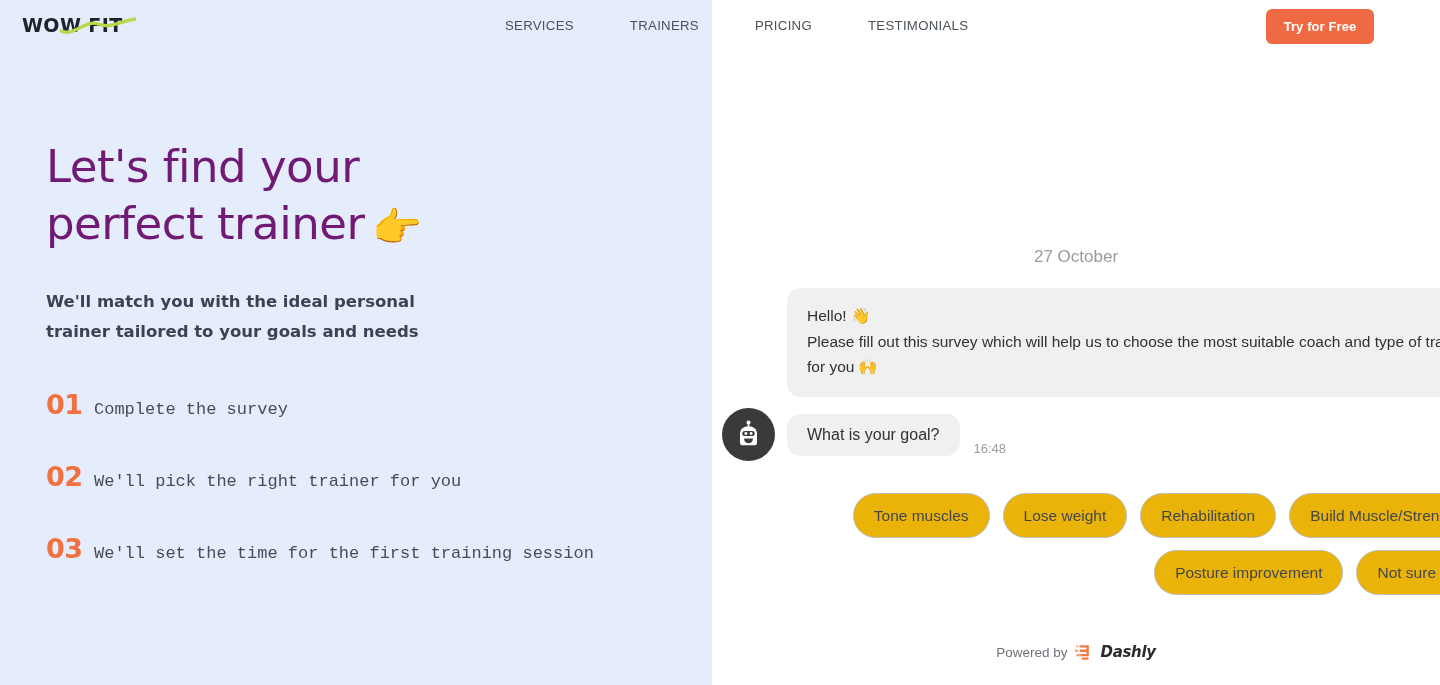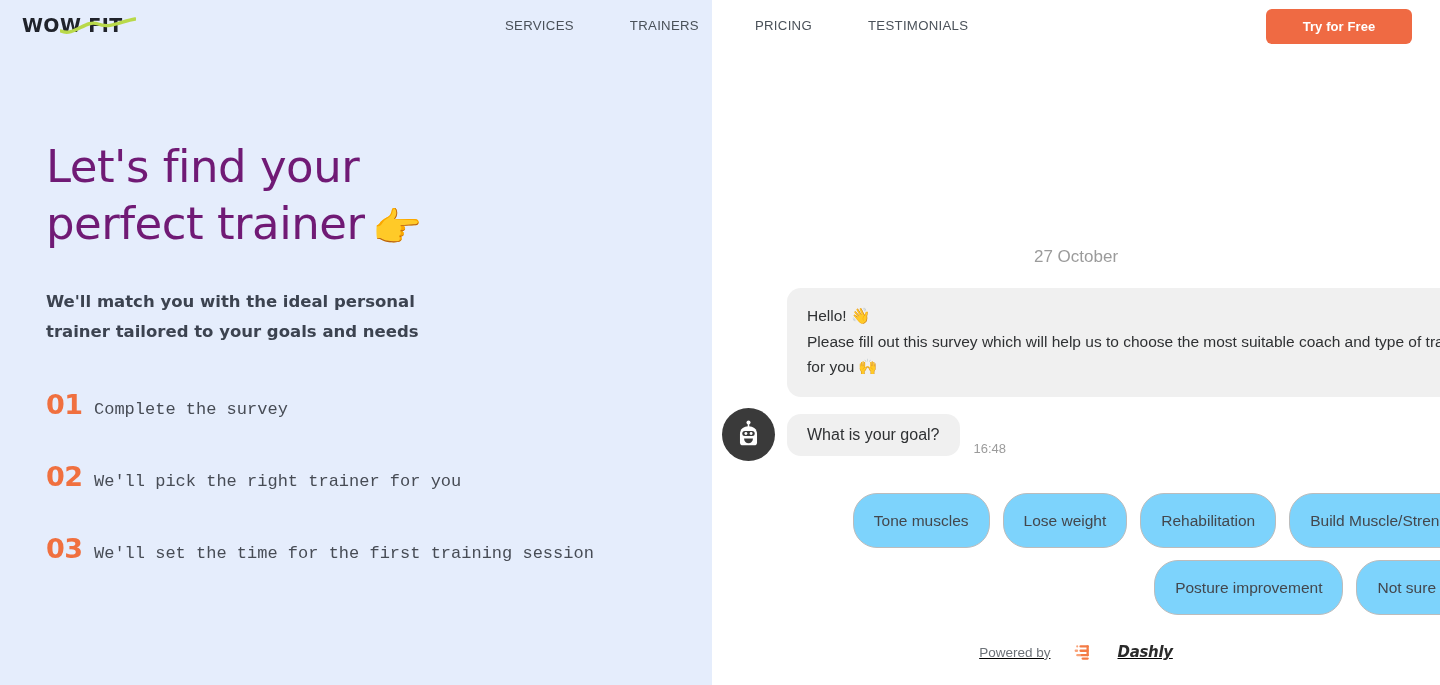--- a/index.html
+++ b/index.html
@@ -69,21 +69,21 @@
     letter-spacing: 0.3px;
     color: #4a5159;
     text-decoration: none;
     cursor: pointer;
     white-space: nowrap;
   }
 
   .cta-button {
     position: absolute;
     left: 1266px; top: 9px;
-    width: 146px;
+    width: 108px;
     height: 35px;
     background: #ef6a43;
     border: none;
     border-radius: 6px;
     color: #ffffff;
     font-size: 13px;
     font-weight: bold;
     font-family: "Liberation Sans", sans-serif;
     cursor: pointer;
     letter-spacing: 0.1px;
@@ -209,43 +209,42 @@
   .quick-replies {
     position: absolute;
     left: 20px; top: 493px;
     width: 750px;
     display: flex;
     flex-wrap: wrap;
     justify-content: flex-end;
     gap: 12px 13px;
   }
   .chip {
-    height: 55px;
+    height: 45px;
     padding: 18px 20px;
-    background: #7dd3fc;
+    background: #eab308;
     border: 1px solid #bcbcbc;
     border-radius: 24px;
     font-size: 15.5px;
     color: #43474d;
     font-family: "Liberation Sans", sans-serif;
     display: flex;
     align-items: center;
     cursor: pointer;
     white-space: nowrap;
   }
 
   .powered-by {
     position: absolute;
     left: 0; top: 643px;
     width: 728px;
     display: flex;
     align-items: center;
     justify-content: center;
-    gap: 24px;
-    text-decoration: underline;
+    gap: 7px;
   }
   .powered-label {
     font-size: 13.5px;
     color: #6d7278;
   }
   .dashly-mark {
     width: 19px;
     height: 17px;
     display: block;
   }

